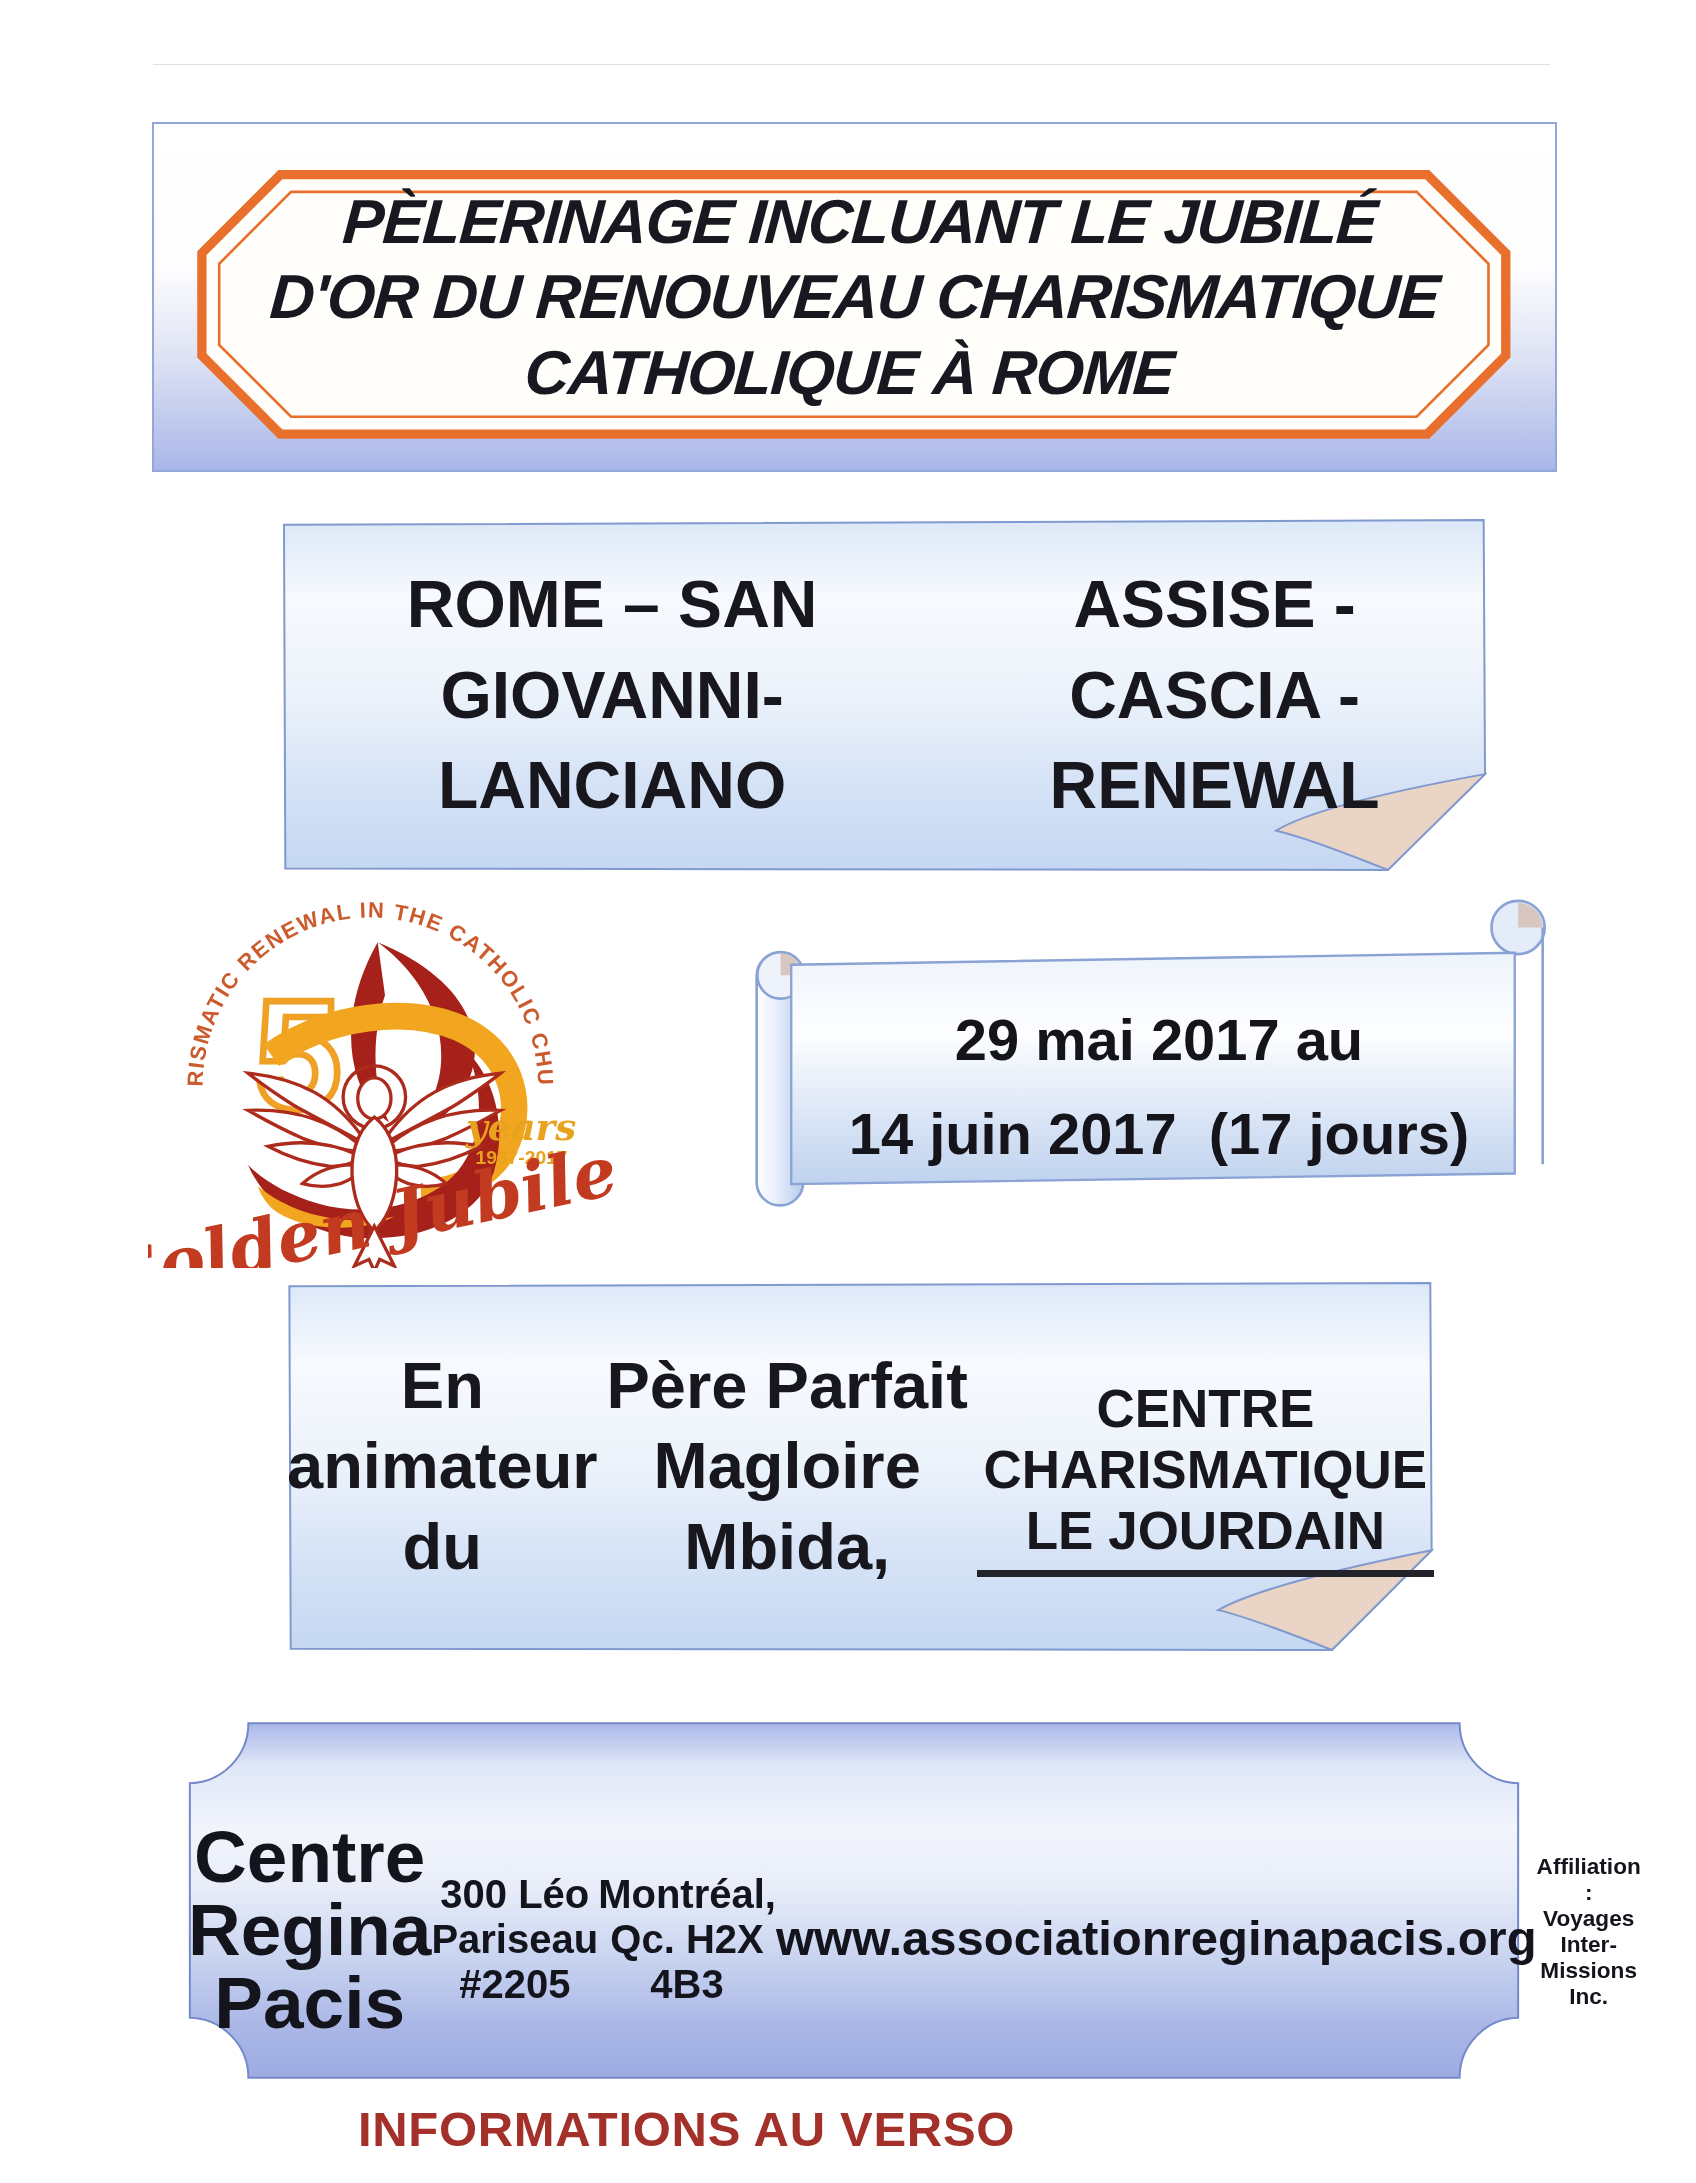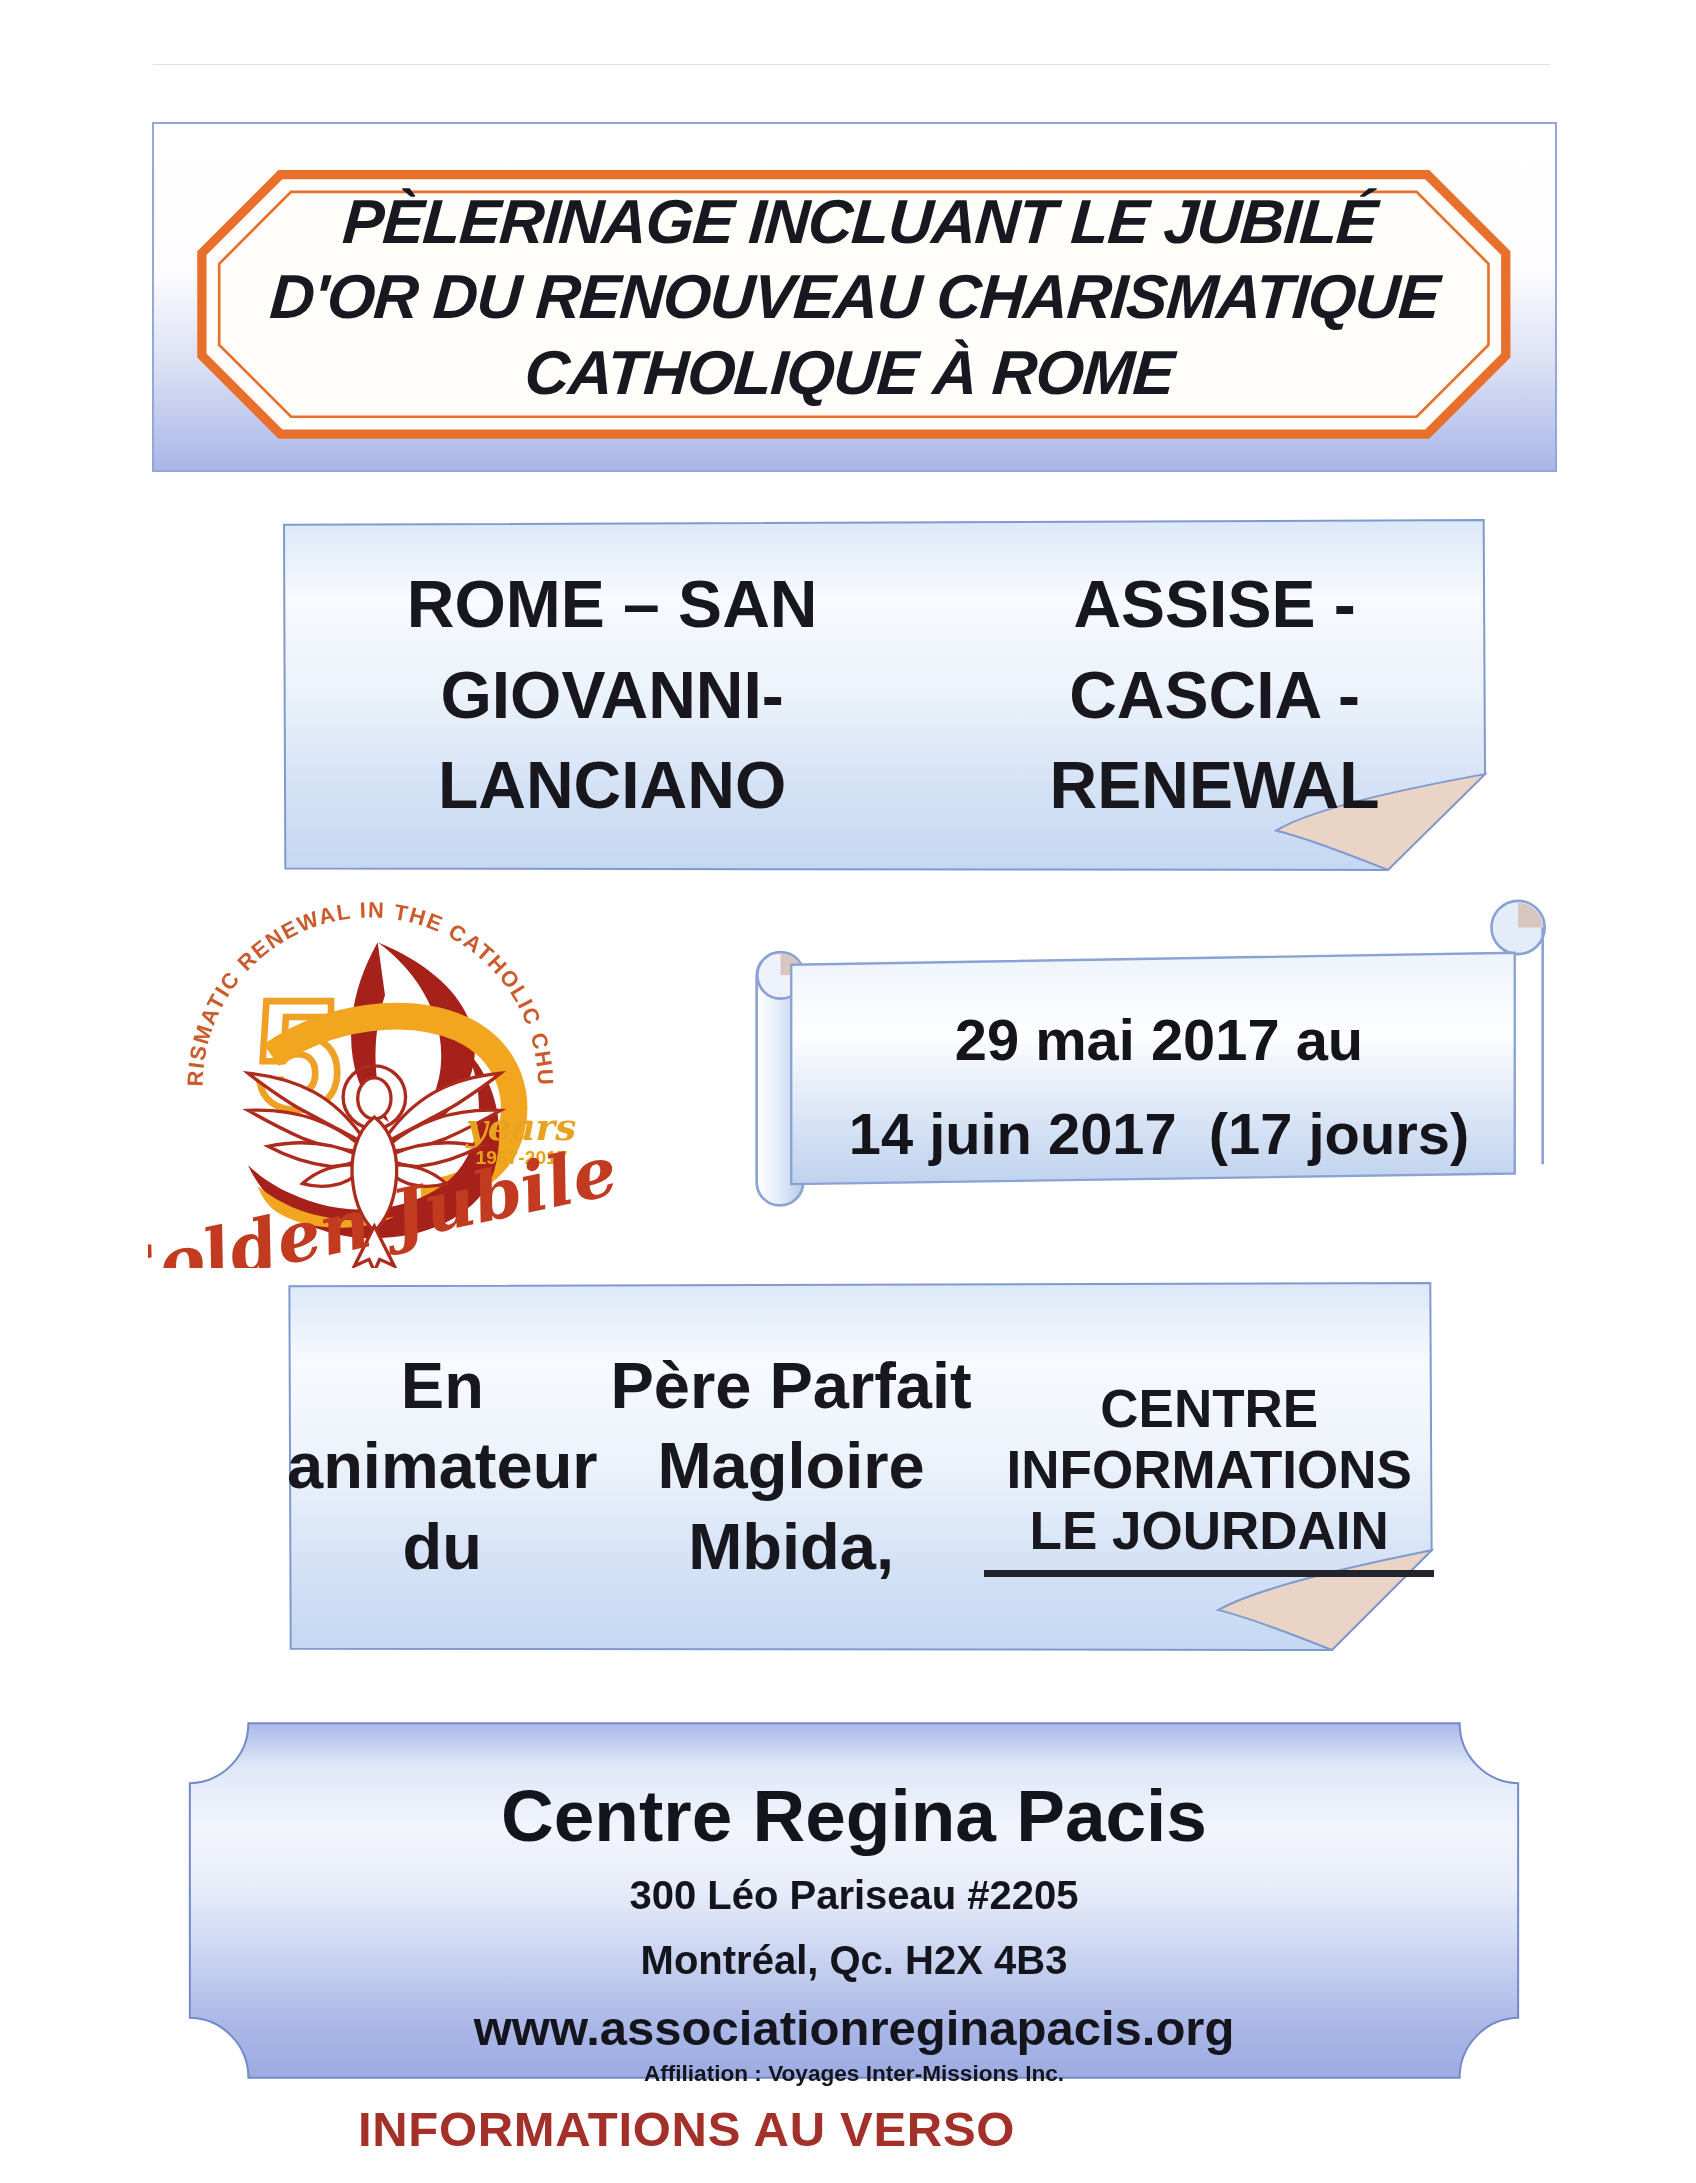--- a/index.html
+++ b/index.html
@@ -44,21 +44,21 @@
 
   
   #logo { left:148px; top:879px; width:466px; height:389px; }
 
   
   #scroll { left:750px; top:886px; width:798px; height:333px; }
 
   
   #plaque { left:188px; top:1722px; width:1332px; height:357px; }
   #plaque-text {
-    position:absolute; inset:0; display:flex; flex-direction:column;
+    position:absolute; inset:0; display:flex; flex-direction:row;
     align-items:center; text-align:center; color:#14141c; padding-top:57px;
   }
   #plaque-text .venue   { font-size:73px; font-weight:bold; line-height:1; }
   #plaque-text .addr1   { font-size:40px;  font-weight:bold; margin-top:21px; }
   #plaque-text .addr2   { font-size:40px;  font-weight:bold; margin-top:20px; }
   #plaque-text .site    { font-size:49px;  font-weight:bold; margin-top:17.3px; }
   #plaque-text .affil   { font-size:22.6px;  font-weight:bold; margin-top:5px; }
 
   
   #footer-text {
@@ -193,21 +193,21 @@
           <stop offset="75%" stop-color="#d6e3f6"></stop>
           <stop offset="100%" stop-color="#c5d7f2"></stop>
         </linearGradient>
       </defs>
       <path d="M 3,8 L 1719,3 L 1721,405 L 1571,555 L 5,553 Z" fill="url(#noteGrad3)" stroke="#8099cf" stroke-width="3"></path>
       <path d="M 1571,555 Q 1445,505 1400,495 Q 1470,455 1721,405 Z" fill="#e9d4c6" stroke="#8099cf" stroke-width="3"></path>
     </svg>
     <div class="note-text">
       <div class="l1">En animateur du</div>
       <div class="l2">Père Parfait Magloire Mbida,</div>
-      <div class="l4">CENTRE INFORMATIONS LE JOURDAIN</div>
+      <div class="l4">CENTRE CHARISMATIQUE LE JOURDAIN</div>
     </div>
   </div>
 
   <div id="plaque" class="abs">
     <svg width="1332" height="357" viewBox="0 0 2002 537">
       <defs>
         <linearGradient id="plaqueGrad" x1="0" y1="0" x2="0" y2="1">
           <stop offset="0%" stop-color="#aab8e8"></stop>
           <stop offset="12%" stop-color="#dfe7f8"></stop>
           <stop offset="30%" stop-color="#f2f5fc"></stop>

